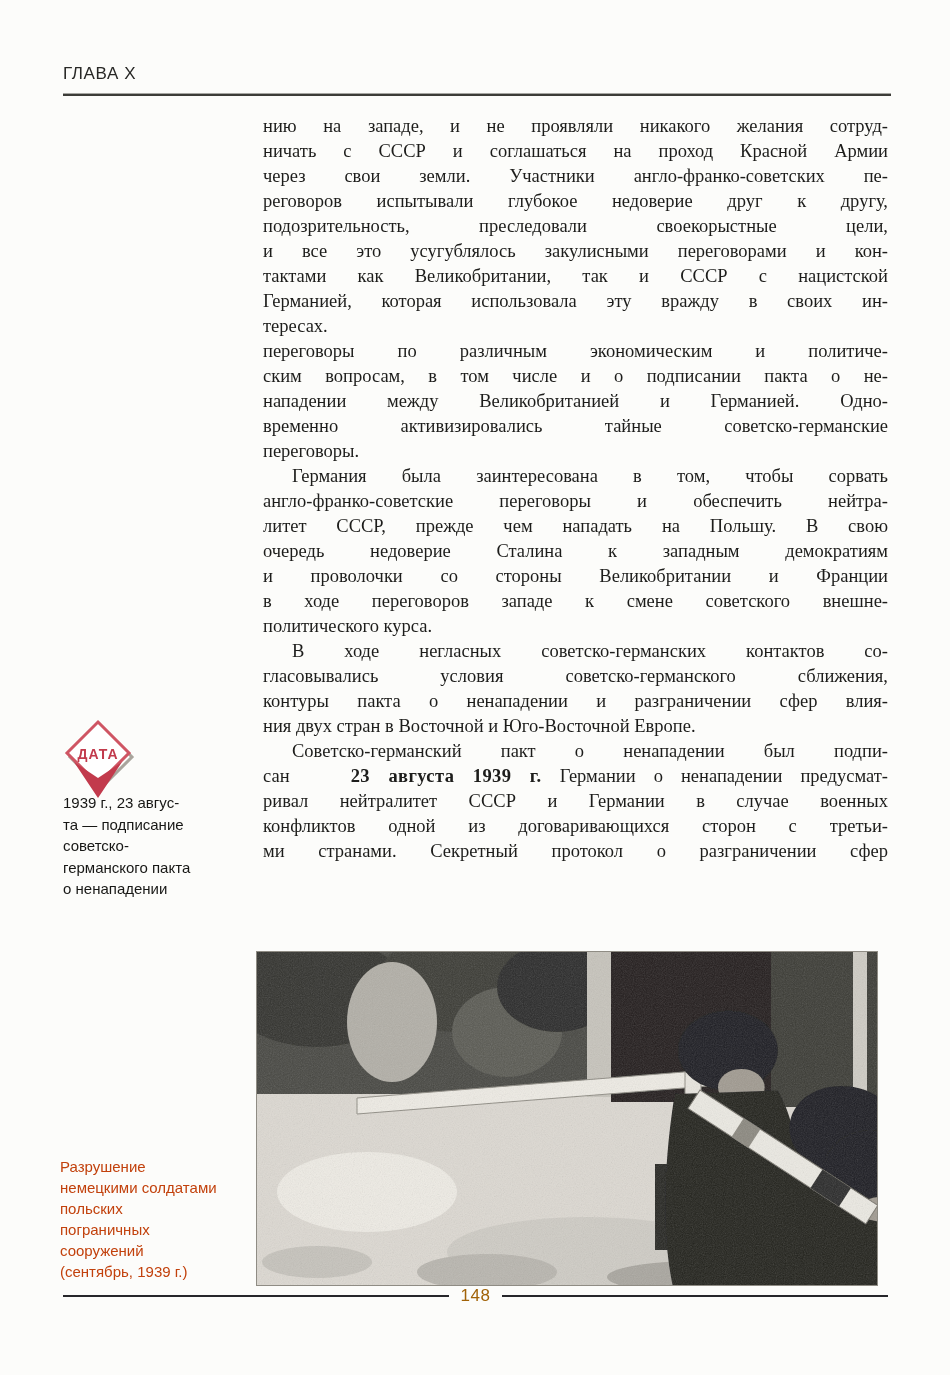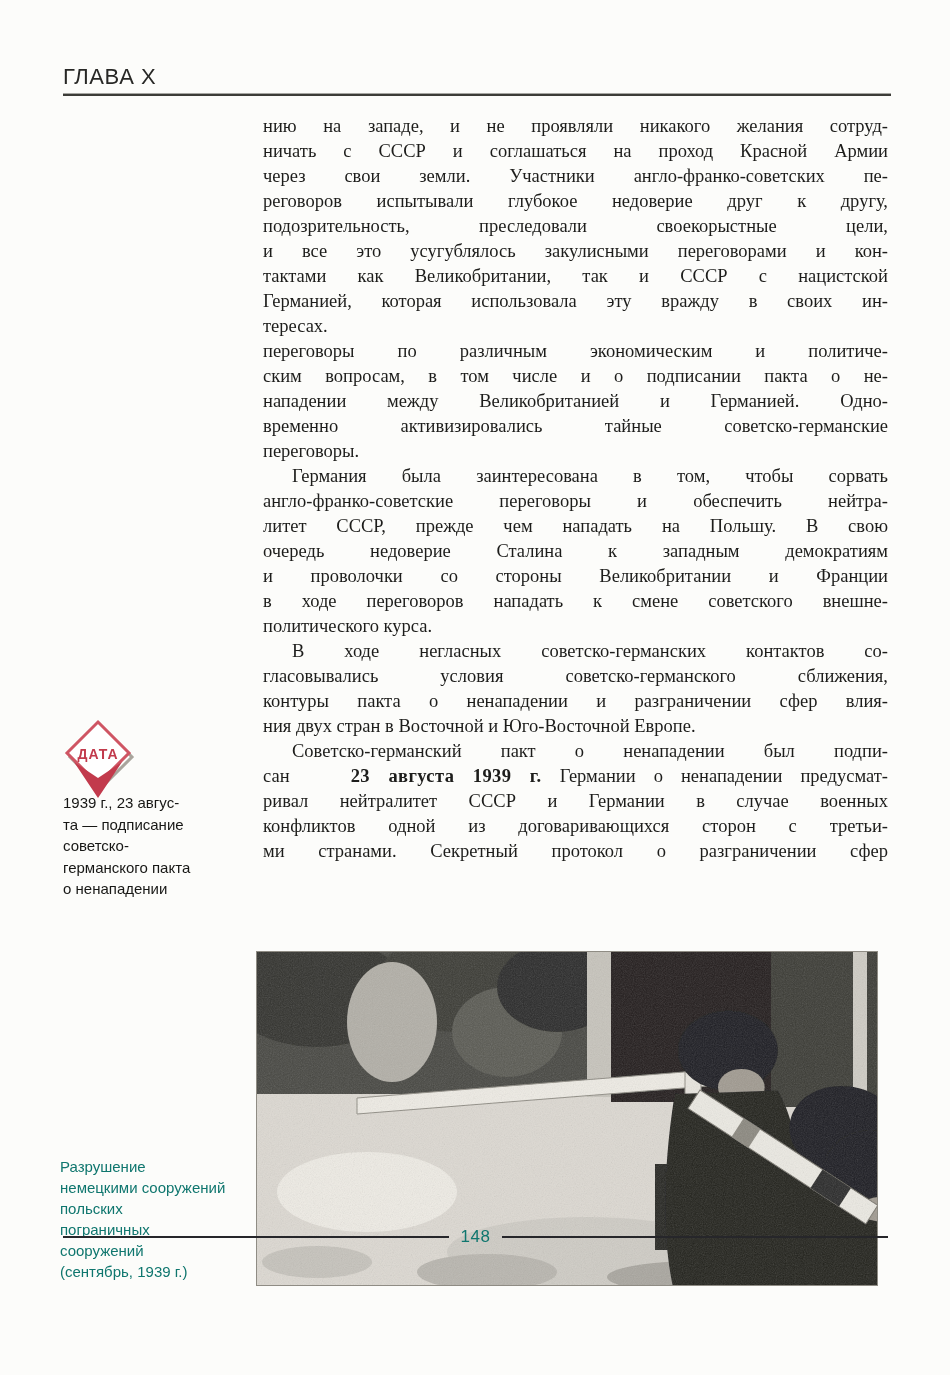--- a/index.html
+++ b/index.html
@@ -4,21 +4,21 @@
 <style>
   html,body{margin:0;padding:0;}
   body{
     width:950px;height:1375px;position:relative;overflow:hidden;
     background:#fcfcfa;color:#1d1d1b;
     font-family:"Liberation Serif", serif;
   }
   .chapter{
     position:absolute;left:63px;top:64px;
     font-family:"Liberation Sans", sans-serif;
-    font-size:22px;letter-spacing:.6px;color:#282826;
+    font-size:17px;letter-spacing:.6px;color:#282826;
   }
   .chapter-rule{
     position:absolute;left:63px;top:93px;width:828px;height:3px;
     background:linear-gradient(to bottom,#a6a6a2 0 40%,#3c3c38 40% 100%);
   }
   .text-column{
     position:absolute;left:263px;top:114px;width:625px;
     font-size:18.5px;line-height:25px;
   }
   .para{margin:0;}
@@ -39,26 +39,26 @@
     font-size:15px;line-height:21.5px;color:#171715;
   }
   .photo-frame{
     position:absolute;left:257px;top:952px;width:620px;height:333px;
     outline:1px solid #8f8c84;background:#dcd9d2;
   }
   .photo-frame svg{display:block;}
   .photo-caption{
     position:absolute;left:60px;top:1156px;width:200px;
     font-family:"Liberation Sans", sans-serif;
-    font-size:15px;line-height:21px;color:#0f766e;
+    font-size:15px;line-height:21px;color:#c2410c;
   }
   .footer{
-    position:absolute;left:63px;top:1227px;width:825px;height:20px;
+    position:absolute;left:63px;top:1286px;width:825px;height:20px;
     display:flex;align-items:center;
-    font-family:"Liberation Sans", sans-serif;font-size:17px;color:#0f766e;justify-content:space-between;
+    font-family:"Liberation Sans", sans-serif;font-size:17px;color:#a16207;justify-content:space-between;
   }
   .footer .rule{flex:1;height:2px;background:#26262a;}
   .footer .num{padding:0 12px;letter-spacing:.5px;}
 </style>
 </head>
 <body>
 
 <div class="chapter">ГЛАВА X</div>
 <div class="chapter-rule"></div>
 
@@ -80,21 +80,21 @@
       <div class="tline"><span class="r-n">нападении между Великобританией и Германией. Одно-</span></div>
       <div class="tline"><span class="r-n">временно активизировались тайные советско-германские</span></div>
       <div class="tline last"><span class="r-n">переговоры.</span></div>
     </div>
     <div class="para">
       <div class="tline ind"><span class="r-n">Германия была заинтересована в том, чтобы сорвать</span></div>
       <div class="tline"><span class="r-n">англо-франко-советские переговоры и обеспечить нейтра-</span></div>
       <div class="tline"><span class="r-n">литет СССР, прежде чем нападать на Польшу. В свою</span></div>
       <div class="tline"><span class="r-n">очередь недоверие Сталина к западным демократиям</span></div>
       <div class="tline"><span class="r-n">и проволочки со стороны Великобритании и Франции</span></div>
-      <div class="tline"><span class="r-n">в ходе переговоров нападать к смене советского внешне-</span></div>
+      <div class="tline"><span class="r-n">в ходе переговоров западе к смене советского внешне-</span></div>
       <div class="tline last"><span class="r-n">политического курса.</span></div>
     </div>
     <div class="para">
       <div class="tline ind"><span class="r-n">В ходе негласных советско-германских контактов со-</span></div>
       <div class="tline"><span class="r-n">гласовывались условия советско-германского сближения,</span></div>
       <div class="tline"><span class="r-n">контуры пакта о ненападении и разграничении сфер влия-</span></div>
       <div class="tline last"><span class="r-n">ния двух стран в Восточной и Юго-Восточной Европе.</span></div>
     </div>
     <div class="para">
       <div class="tline ind"><span class="r-i">Советско-германский пакт о ненападении был подпи-</span></div>
@@ -186,21 +186,21 @@
         <rect x="146" y="0" width="34" height="22" fill="#2b2b29"></rect>
         <rect x="52" y="0" width="20" height="22" fill="#8b887f"></rect>
       </g>
     </g>
     <rect width="620" height="333" filter="url(#grain)" opacity="0.22"></rect>
   </svg>
 </div>
 
 <div class="photo-caption">
     <div>Разрушение</div>
-    <div>немецкими сооружений</div>
+    <div>немецкими солдатами</div>
     <div>польских</div>
     <div>пограничных</div>
     <div>сооружений</div>
     <div>(сентябрь, 1939 г.)</div>
   </div>
 
 <div class="footer">
   <div class="rule"></div>
   <div class="num">148</div>
   <div class="rule"></div>

